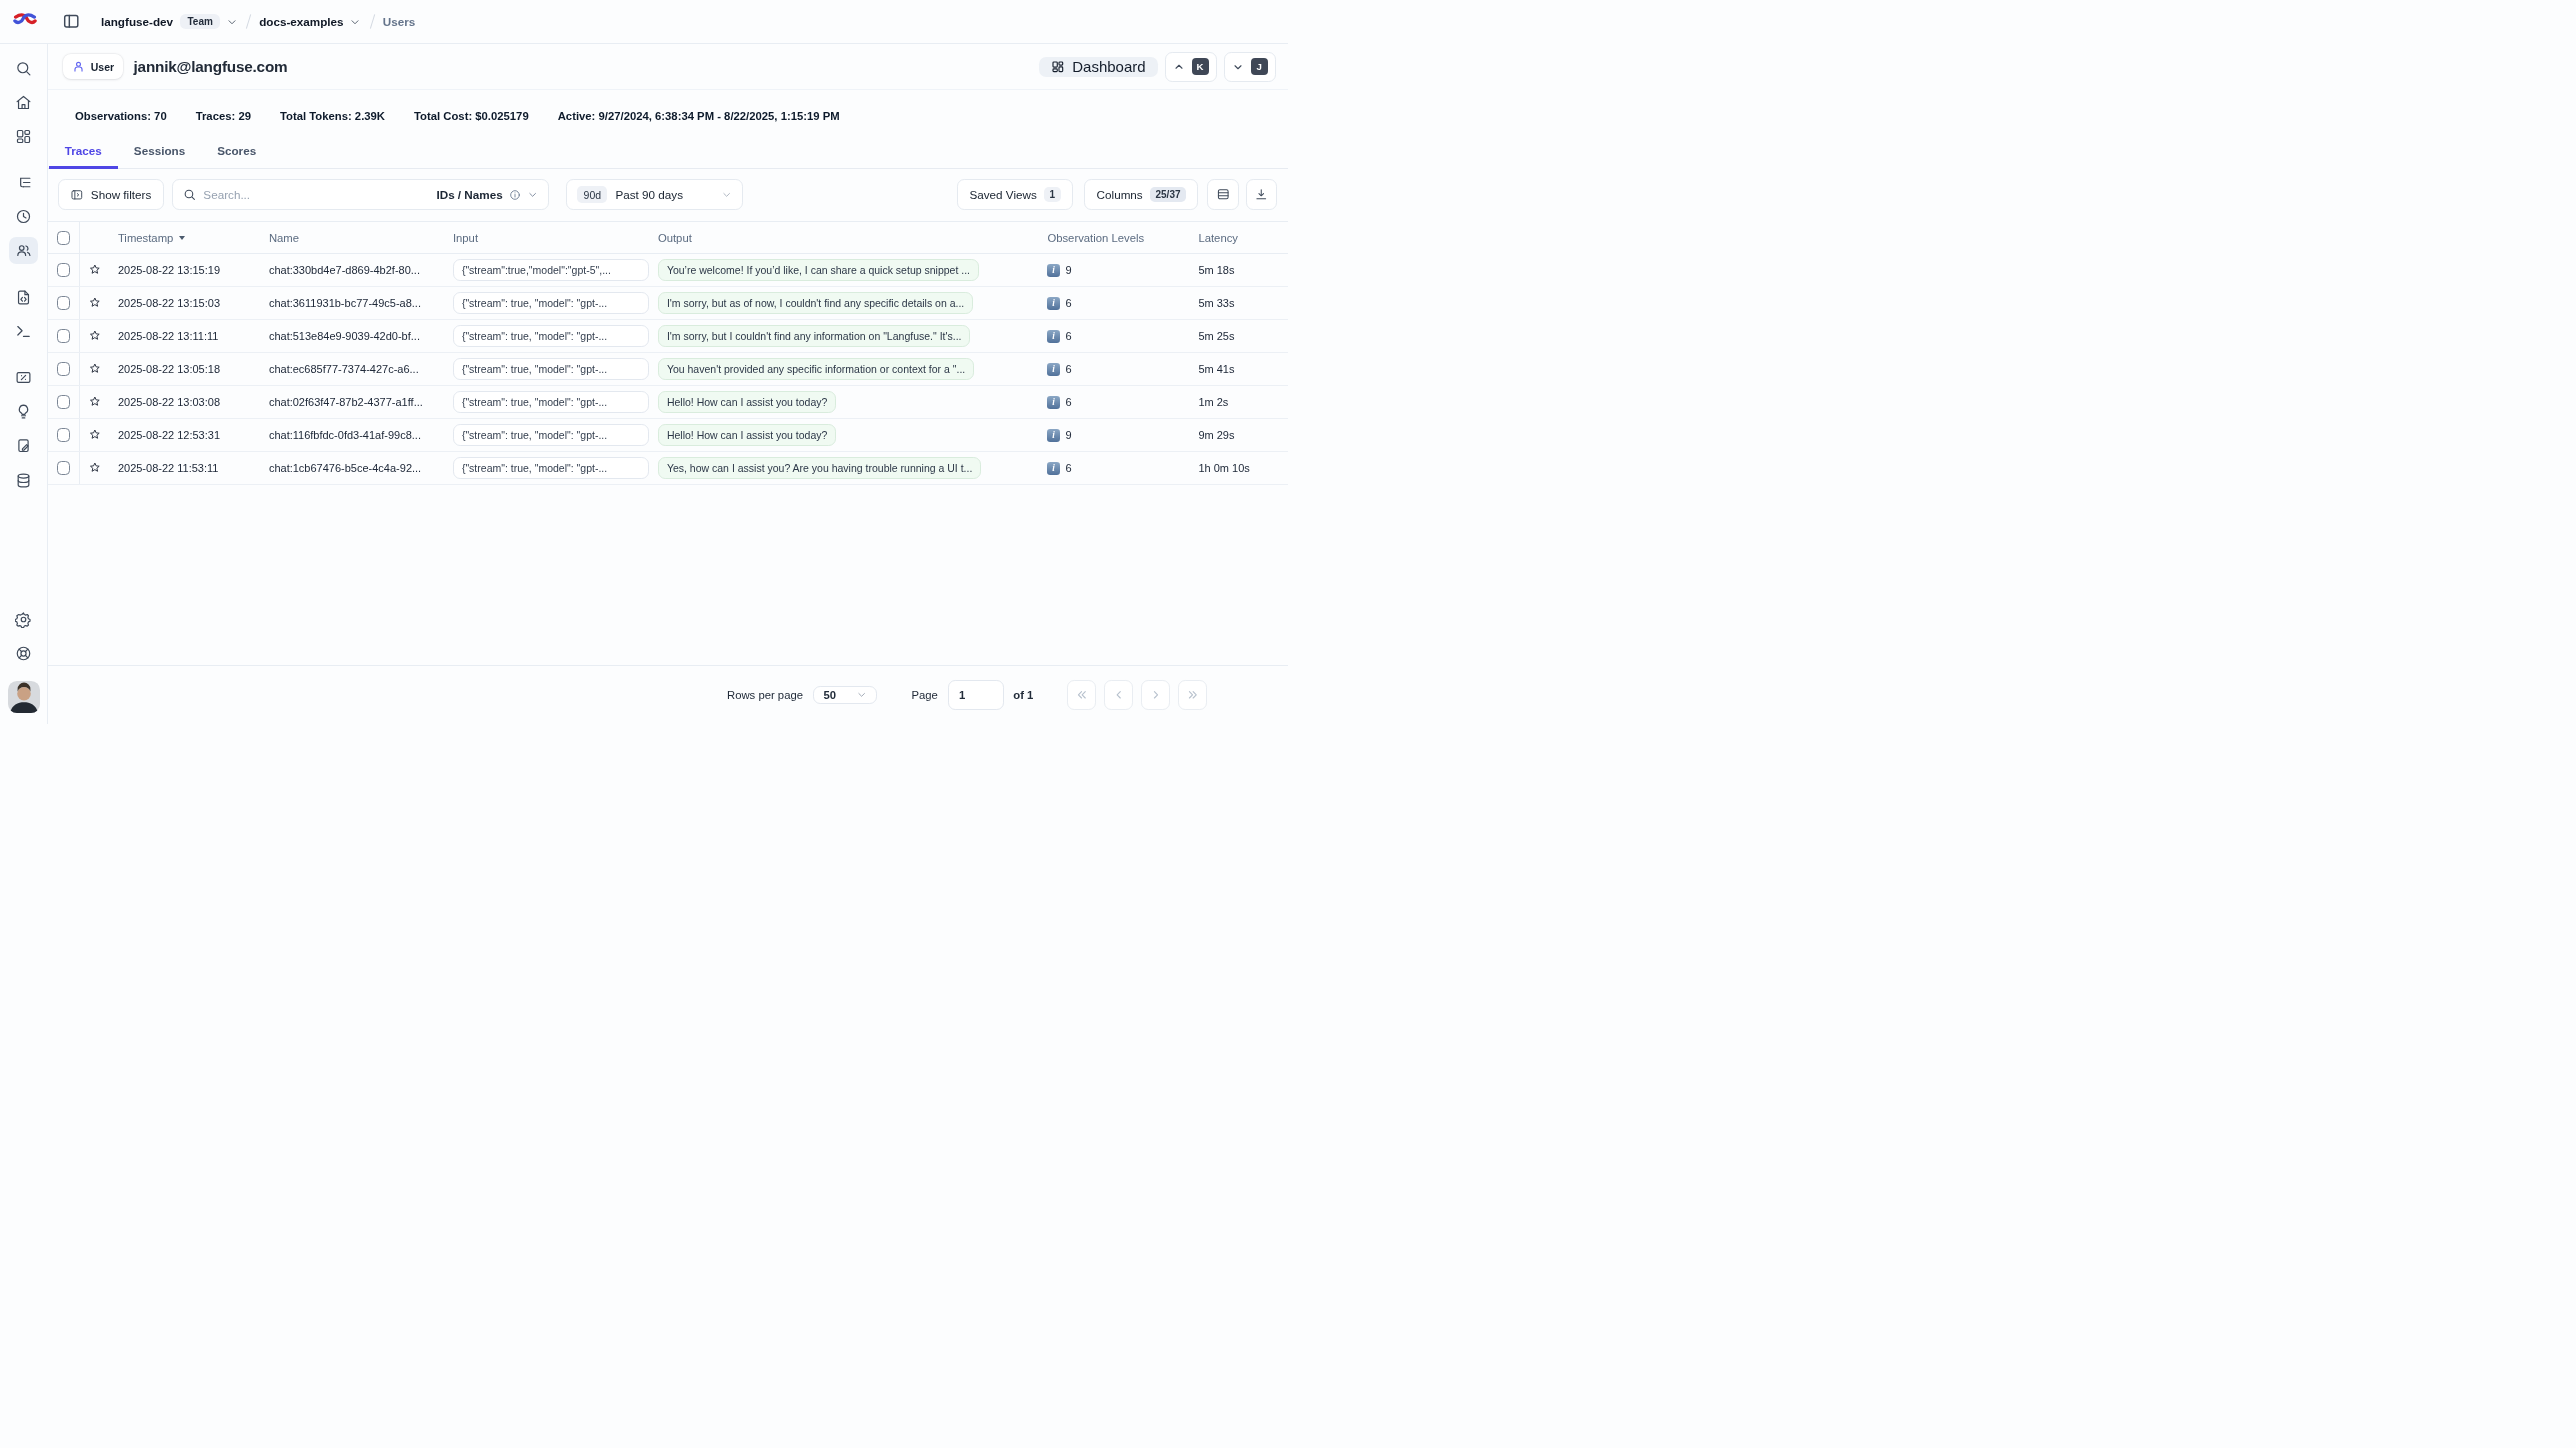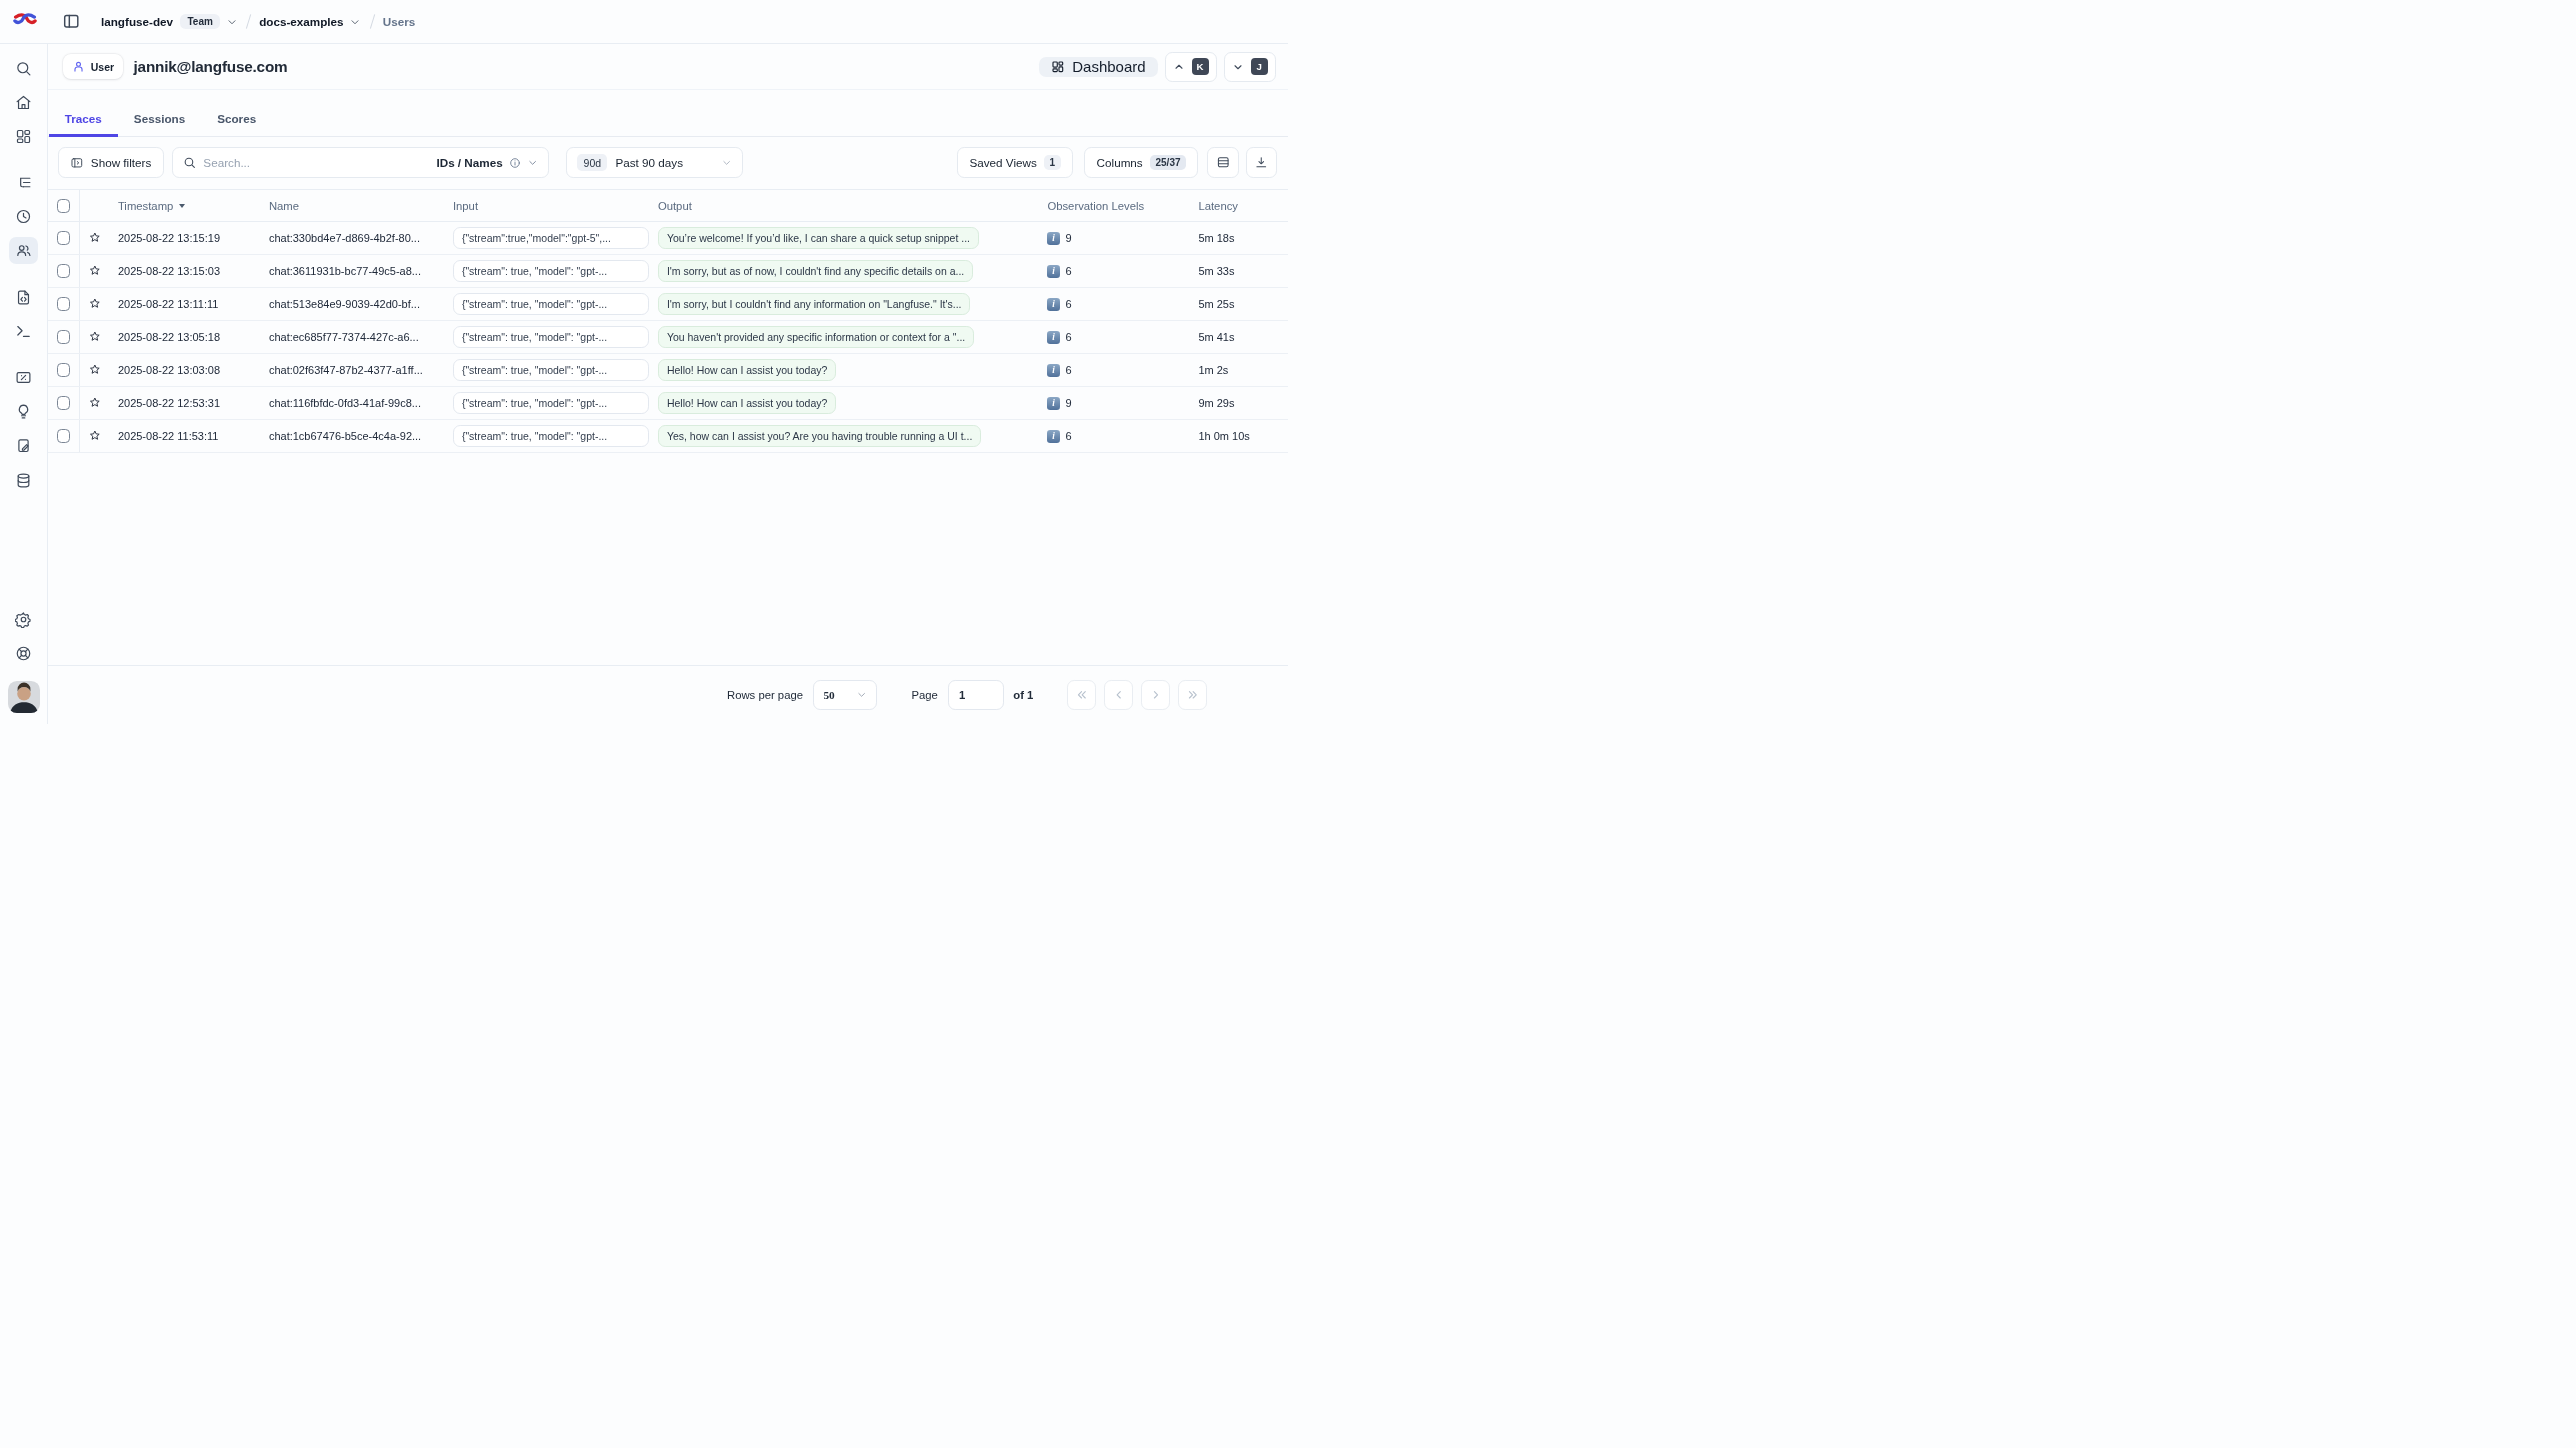--- a/index.html
+++ b/index.html
@@ -82,21 +82,21 @@
   .star { width:13.7px; height:13.7px; stroke:#28303e; stroke-width:1.7; fill:none; stroke-linejoin:round; cursor:pointer; }
   .sort { width:0; height:0; border-left:3.6px solid transparent; border-right:3.6px solid transparent; border-top:4.8px solid #4b5a6d; margin-left:5.6px; }
   .chip { height:22px; display:inline-flex; align-items:center; padding:0 8px; border-radius:7.2px; font-size:10.5px; overflow:hidden; white-space:nowrap; }
   .chip-input { width:197px; background:#fff; border:0.8px solid #e3e8ef; color:#333e4e; }
   .chip-output { max-width:363px; background:#f0faf2; border:0.8px solid #d9ecdd; color:#2c3747; }
   .obs-ico { width:12.5px; height:12.5px; flex:none; border-radius:3.2px; background:linear-gradient(180deg,#8ba7c5,#50719a); color:#fff; font-family:"Liberation Serif",serif; font-style:italic; font-weight:700; font-size:9.3px; display:grid; place-items:center; }
 
   
   .pag { position:absolute; left:0; right:0; bottom:0; height:59px; border-top:0.8px solid #e8edf3; display:flex; align-items:center; padding-right:12px; font-size:11.3px; font-weight:600; color:#222c3a; }
   .pag .lbl { font-weight:500; }
-  .selectbox { width:64px; height:30px; border:0.8px solid #e3e8ef; border-radius:7.2px; background:#fff; display:flex; align-items:center; justify-content:space-between; padding:0 8.9px; margin-left:10.5px; cursor:pointer;font-family:Liberation Serif, serif; }
+  .selectbox { width:64px; height:18px; border:0.8px solid #e3e8ef; border-radius:7.2px; background:#fff; display:flex; align-items:center; justify-content:space-between; padding:0 8.9px; margin-left:10.5px; cursor:pointer; }
   .pageinput { width:56px; height:30px; border:0.8px solid #e3e8ef; border-radius:7.2px; background:#fff; padding-left:10.5px; font:inherit; color:#222c3a; outline:none; margin:0 9.7px; }
   .navbtn { width:29px; height:30px; border:0.8px solid #e9edf2; border-radius:7.2px; background:#fff; display:grid; place-items:center; margin-left:8px; cursor:pointer; }
   .navbtn svg { stroke:#b7c1cd; stroke-width:2; fill:none; stroke-linecap:round; stroke-linejoin:round; }
   .trunc { overflow:hidden; white-space:nowrap; }
 </style>
 </head>
 <body>
 
 <div class="topbar">
   <div class="logo">
@@ -274,20 +274,27 @@
       </div>
       <div class="btn-key">
         <svg class="ic" width="12" height="12" viewBox="0 0 24 24" style="stroke-width:2.2">
             <path d="M6 9.5l6 6 6-6"></path>
           </svg>
         <span class="key">J</span>
       </div>
     </div>
   </div>
 
+  <div class="stats">
+    <span>Observations: 70</span>
+    <span>Traces: 29</span>
+    <span>Total Tokens: 2.39K</span>
+    <span>Total Cost: $0.025179</span>
+    <span>Active: 9/27/2024, 6:38:34 PM - 8/22/2025, 1:15:19 PM</span>
+  </div>
 
   <div class="tabs">
     <div class="tab active">Traces</div>
     <div class="tab">Sessions</div>
     <div class="tab">Scores</div>
   </div>
 
   <div class="frow">
     <div class="btn btn-filters">
       <svg class="ic" width="13.7" height="13.7" viewBox="0 0 24 24">

